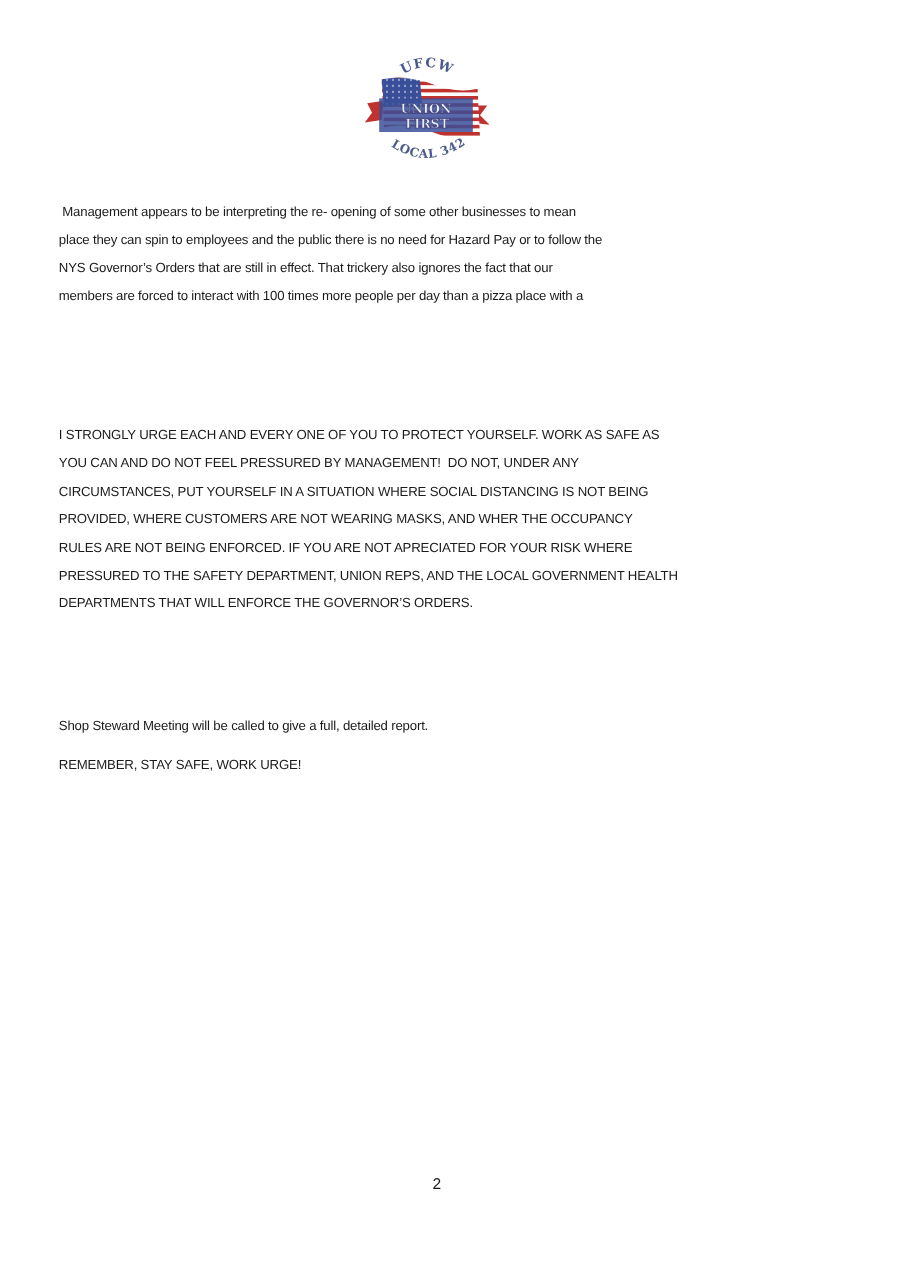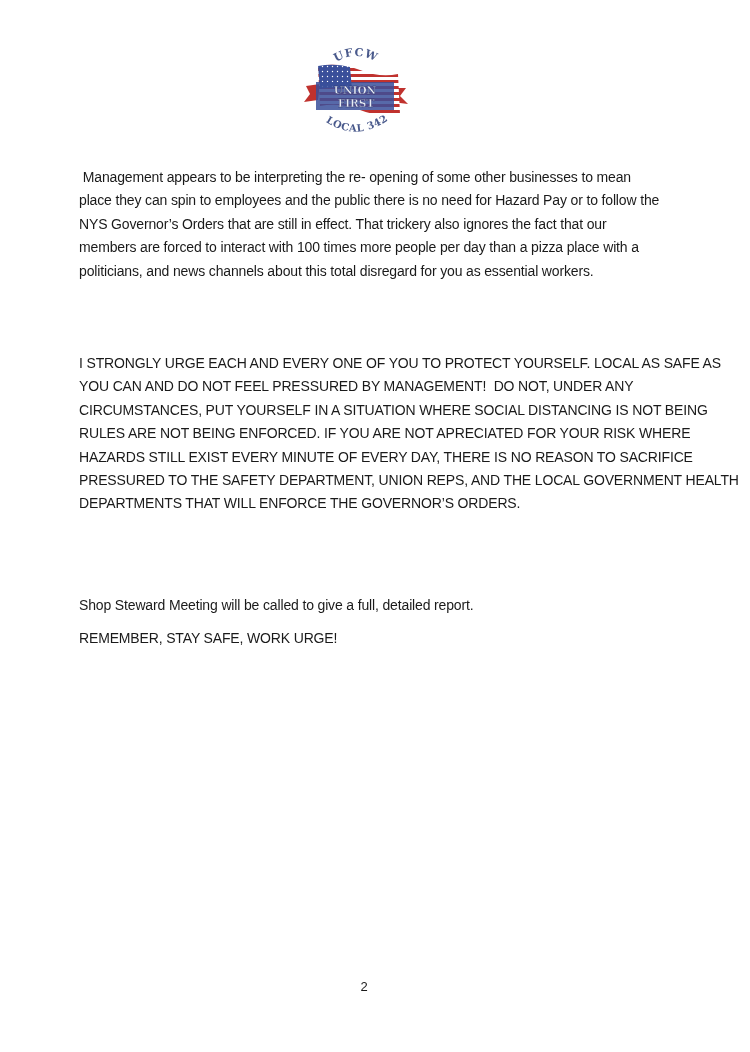--- a/index.html
+++ b/index.html
@@ -1,20 +1,20 @@
 <!DOCTYPE html>
 <html><head>
   <meta charset="utf-8">
   <style>
     html, body { margin: 0; padding: 0; background: #ffffff; }
     body { width: 750px; height: 1052px; position: relative; overflow: hidden;
            font-family: "Liberation Sans", sans-serif; color: #1a1a1a; }
     .page { position: absolute; left: 0; top: 0; width: 750px; height: 1052px; background: #fff; }
     .logo { position: absolute; left: 300px; top: 44px; width: 112px; height: 100px; }
-    .body-text { position: absolute; left: 49px; width: 640px; font-size: 14px; line-height: 23.4px; letter-spacing: -0.15px; margin-left: 30px; }
+    .body-text { position: absolute; left: 49px; width: 640px; font-size: 11px; line-height: 23.4px; letter-spacing: -0.15px; }
     .p1 { top: 166px; }
     .p2 { top: 352px; }
     .p3 { top: 594px; }
     .p4 { top: 627px; }
     .line { display: block; white-space: nowrap; }
     .page-number { position: absolute; left: 0; width: 728px; top: 979px; text-align: center; font-size: 13px; }
   </style>
 </head>
 <body>
 
@@ -49,29 +49,28 @@
     <text font-family="DejaVu Serif, serif" font-size="10" font-weight="bold" fill="#4a5a8c" letter-spacing="0.5">
       <textPath href="#arcBottom" startOffset="50%" text-anchor="middle">LOCAL 342</textPath>
     </text>
   </svg>
 
   <div class="body-text p1">
     <span class="line" style="white-space:pre"> Management appears to be interpreting the re- opening of some other businesses to mean</span>
     <span class="line">place they can spin to employees and the public there is no need for Hazard Pay or to follow the</span>
     <span class="line">NYS Governor’s Orders that are still in effect. That trickery also ignores the fact that our</span>
     <span class="line">members are forced to interact with 100 times more people per day than a pizza place with a</span>
-    <span class="line">politicians, and news channels about this total disregard for you as essential workers.</span>
   </div>
 
   <div class="body-text p2">
-    <span class="line">I STRONGLY URGE EACH AND EVERY ONE OF YOU TO PROTECT YOURSELF. LOCAL AS SAFE AS</span>
+    <span class="line">I STRONGLY URGE EACH AND EVERY ONE OF YOU TO PROTECT YOURSELF. WORK AS SAFE AS</span>
     <span class="line" style="white-space:pre">YOU CAN AND DO NOT FEEL PRESSURED BY MANAGEMENT!  DO NOT, UNDER ANY</span>
     <span class="line">CIRCUMSTANCES, PUT YOURSELF IN A SITUATION WHERE SOCIAL DISTANCING IS NOT BEING</span>
+    <span class="line">PROVIDED, WHERE CUSTOMERS ARE NOT WEARING MASKS, AND WHER THE OCCUPANCY</span>
     <span class="line">RULES ARE NOT BEING ENFORCED. IF YOU ARE NOT APRECIATED FOR YOUR RISK WHERE</span>
-    <span class="line">HAZARDS STILL EXIST EVERY MINUTE OF EVERY DAY, THERE IS NO REASON TO SACRIFICE</span>
     <span class="line">PRESSURED TO THE SAFETY DEPARTMENT, UNION REPS, AND THE LOCAL GOVERNMENT HEALTH</span>
     <span class="line">DEPARTMENTS THAT WILL ENFORCE THE GOVERNOR’S ORDERS.</span>
   </div>
 
   <div class="body-text p3">
     <span class="line">Shop Steward Meeting will be called to give a full, detailed report.</span>
   </div>
 
   <div class="body-text p4">
     <span class="line">REMEMBER, STAY SAFE, WORK URGE!</span>

